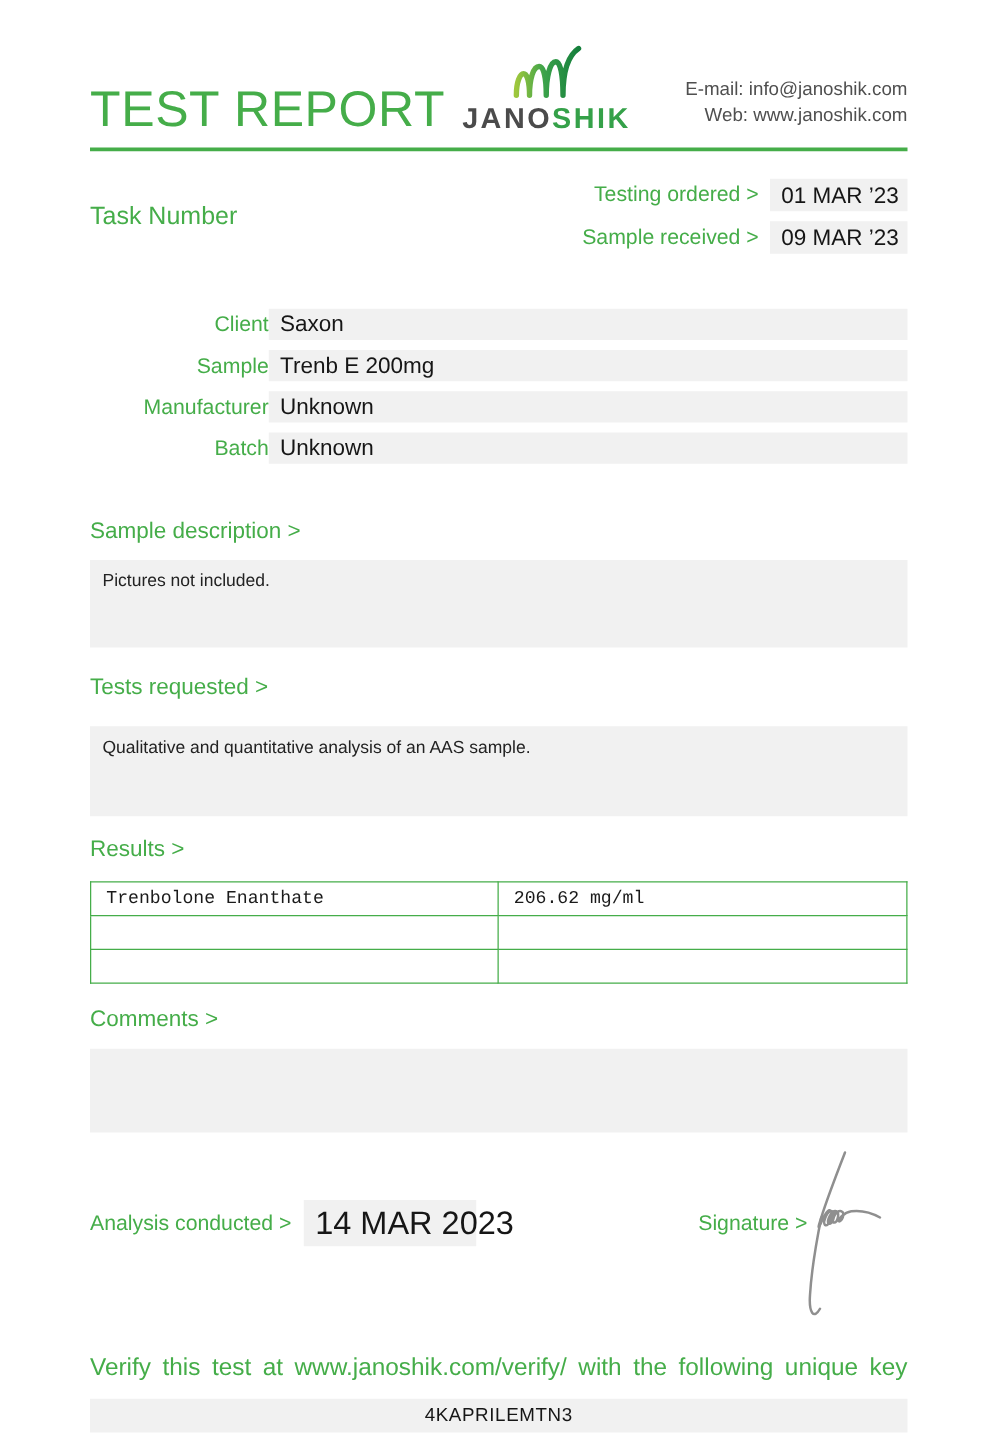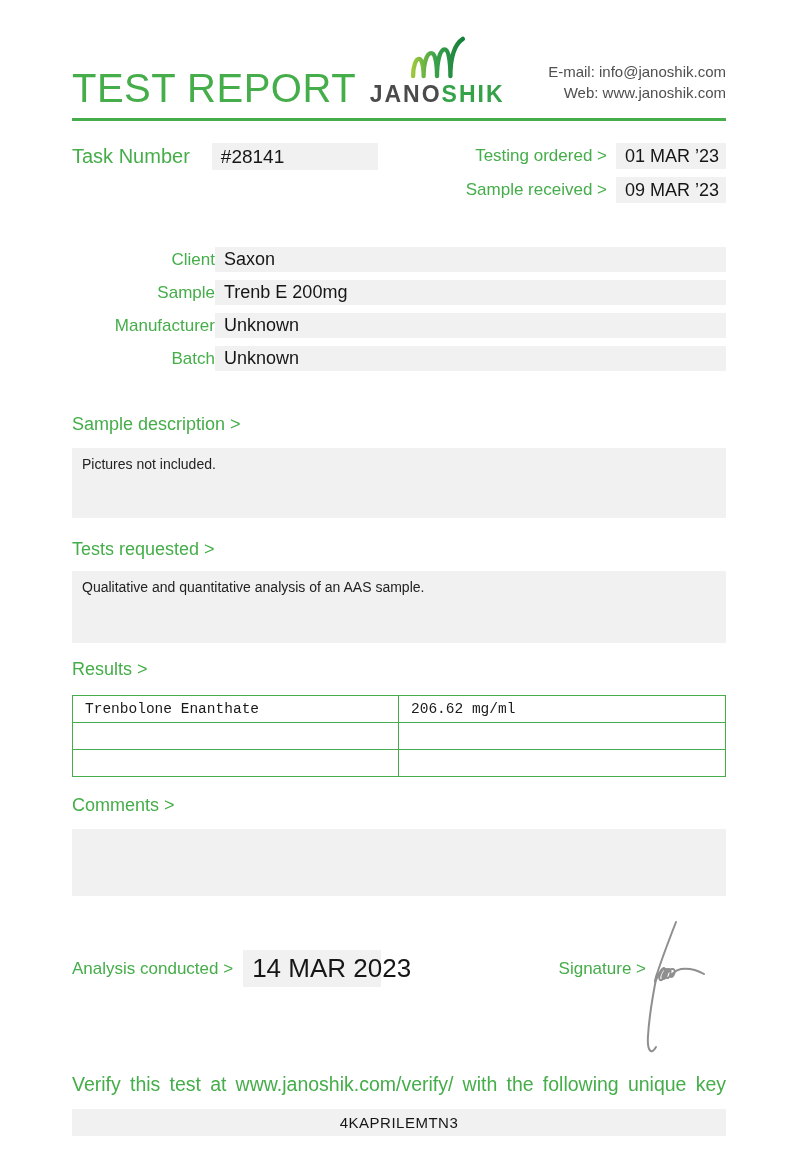--- a/index.html
+++ b/index.html
@@ -20,21 +20,21 @@
   .logo svg{width:58px;height:44px;display:block;}
   .wordmark{font-size:23px;font-weight:700;letter-spacing:2px;color:#4b4b4b;line-height:1;}
   .wordmark .green-part{color:#35a149;}
   .contacts{font-size:15px;color:var(--muted);text-align:right;line-height:1.45;margin-bottom:2px;}
   .divider{height:3px;background:var(--green);margin-top:12px;}
 
   .field{background:var(--field);color:var(--ink);}
 
   
   .task-row{display:flex;justify-content:space-between;margin-top:22px;}
-  .task-left{display:flex;align-items:flex-start;}
+  .task-left{display:flex;align-items:center;}
   .task-label{font-size:20px;color:var(--green);line-height:26px;white-space:nowrap;}
   .task-value{width:166px;margin-left:22px;padding:2px 9px;font-size:19px;font-weight:500;line-height:23px;}
   .dates{display:flex;flex-direction:column;gap:8px;}
   .date-row{display:flex;align-items:center;justify-content:flex-end;}
   .date-label{font-size:17px;color:var(--green);text-align:right;white-space:nowrap;}
   .date-value{width:110px;margin-left:9px;padding:2px 9px;font-size:18px;font-weight:500;line-height:22px;white-space:nowrap;}
 
   
   .info{margin-top:44px;display:flex;flex-direction:column;gap:8px;}
   .info-row{display:flex;}
@@ -42,21 +42,21 @@
   .info-value{flex:1;font-size:18px;font-weight:500;padding:1px 9px;line-height:23px;}
 
   
   .section-title{font-size:18px;color:var(--green);line-height:21px;}
   .mt-sd{margin-top:43px;}
   .mt-tr{margin-top:21px;}
   .mt-res{margin-top:16px;}
   .mt-com{margin-top:18px;}
   .box{padding:8px 10px;font-size:14px;color:#222;}
   .box-sd{margin-top:13px;height:70px;}
-  .box-tr{margin-top:11px;height:72px;}
+  .box-tr{margin-top:21px;height:72px;}
   .box-com{margin-top:13px;height:67px;}
 
   
   .results-table{width:100%;border-collapse:collapse;margin-top:15px;}
   .results-table td{border:1.5px solid var(--green);height:27px;font-size:14.5px;color:#1a1a1a;padding:0 6px 0 12px;font-family:Liberation Mono, monospace;}
   .results-table td.col-name{width:326px;}
 
   
   .footer-row{display:flex;align-items:center;margin-top:54px;}
   .analysis-label{font-size:17px;color:var(--green);white-space:nowrap;}
@@ -91,21 +91,20 @@
       <div class="contacts">
         <div><span>E-mail:</span> <span>info@janoshik.com</span></div>
         <div><span>Web:</span> <span>www.janoshik.com</span></div>
       </div>
     </div>
     <div class="divider"></div>
 
     <div class="task-row">
       <div class="task-left">
         <div class="task-label">Task Number</div>
-        <div class="task-value field">#28141</div>
       </div>
       <div class="dates">
         <div class="date-row">
           <div class="date-label">Testing ordered  &gt;</div>
           <div class="date-value field">01 MAR ’23</div>
         </div>
         <div class="date-row">
           <div class="date-label">Sample received &gt;</div>
           <div class="date-value field">09 MAR ’23</div>
         </div>

